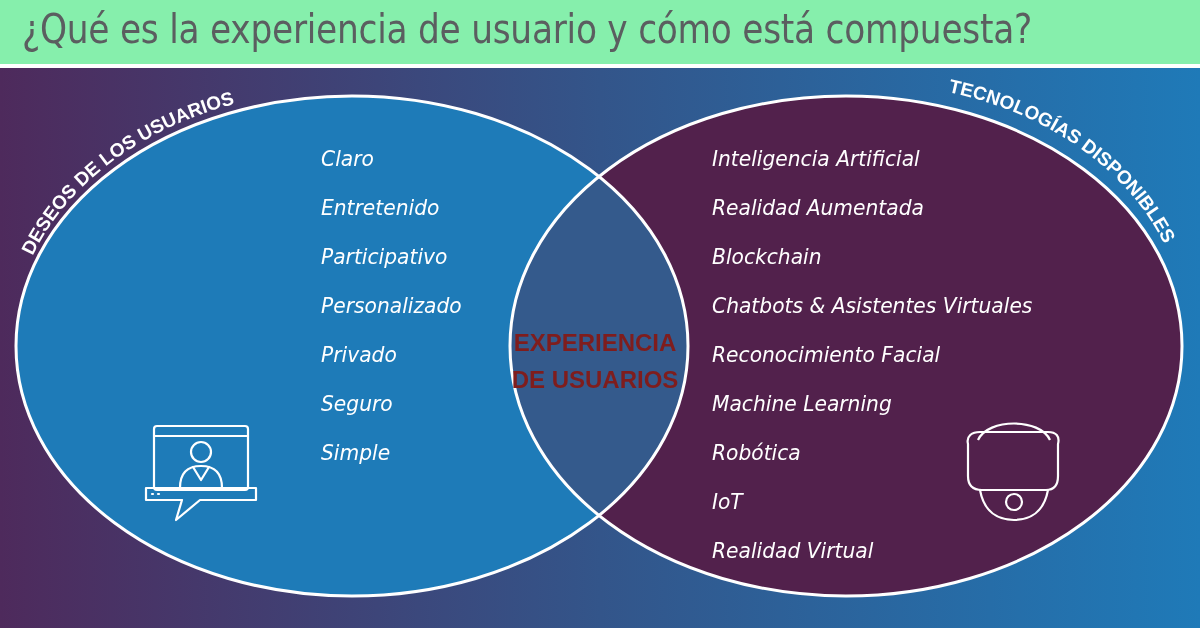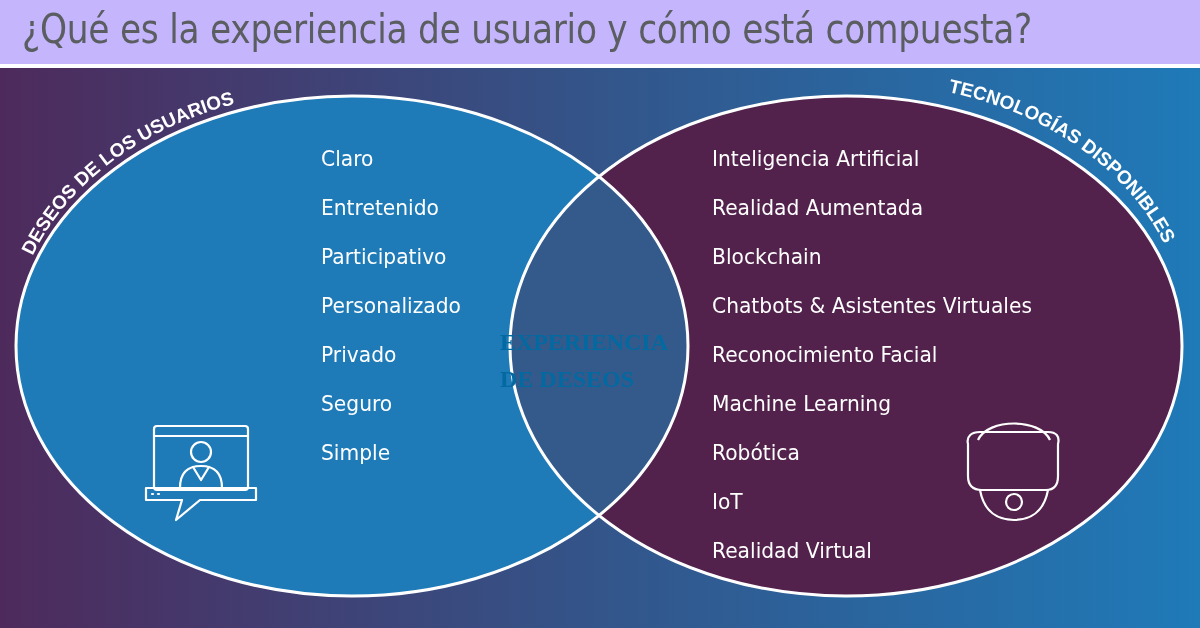--- a/index.html
+++ b/index.html
@@ -1,24 +1,24 @@
 <!DOCTYPE html>
 <html><head>
 <meta charset="utf-8">
 <style>
   html, body { margin:0; padding:0; }
   body { width:1200px; height:628px; overflow:hidden; position:relative; background:#e6e7e8; font-family:"Liberation Sans", sans-serif; }
-  .header { position:absolute; left:0; top:0; width:1200px; height:68px; background:#c4b5fd; }
+  .header { position:absolute; left:0; top:0; width:1200px; height:68px; background:#86efac; }
   .header-title { position:absolute; left:22px; top:6px; font-size:40px; color:#5b5e60; font-weight:normal; letter-spacing:-0.3px; white-space:nowrap; font-family:"DejaVu Sans", sans-serif; transform:scaleX(0.86); transform-origin:left center; }
   .header-rule { position:absolute; left:0; top:64px; width:1200px; height:4px; background:#ffffff; }
   .stage { position:absolute; left:0; top:68px; width:1200px; height:560px; }
   .stage svg { position:absolute; left:0; top:0; }
-  .list { position:absolute; color:#ffffff; font-family:"DejaVu Sans", sans-serif; font-size:22px; font-weight:normal; }
+  .list { position:absolute; color:#ffffff; font-family:"DejaVu Sans", sans-serif; font-size:22px; font-weight:normal;font-style:italic; }
   .list div { height:49px; line-height:49px; white-space:nowrap; transform:scaleX(0.92); transform-origin:left center; }
-  .center-label { position:absolute; left:500px; top:256px; width:190px; text-align:left; color:#0369a1; font-family:Liberation Serif, serif; font-weight:bold; font-size:24px; line-height:37px; }
+  .center-label { position:absolute; left:500px; top:256px; width:190px; text-align:center; color:#7f1d1d; font-family:Liberation Sans, sans-serif; font-weight:bold; font-size:24px; line-height:37px; }
 </style>
 </head>
 <body>
 
 <div class="header">
   <div class="header-title">¿Qué es la experiencia de usuario y cómo está compuesta?</div>
 </div>
 <div class="header-rule"></div>
 
 <div class="stage">
@@ -74,21 +74,21 @@
     <div>Entretenido</div>
     <div>Participativo</div>
     <div>Personalizado</div>
     <div>Privado</div>
     <div>Seguro</div>
     <div>Simple</div>
   </div>
 
   <div class="center-label">
     <div>EXPERIENCIA</div>
-    <div>DE DESEOS</div>
+    <div>DE USUARIOS</div>
   </div>
 
   <div class="list" style="left:712px; top:66px;">
     <div>Inteligencia Artificial</div>
     <div>Realidad Aumentada</div>
     <div>Blockchain</div>
     <div>Chatbots &amp; Asistentes Virtuales</div>
     <div>Reconocimiento Facial</div>
     <div>Machine Learning</div>
     <div>Robótica</div>

